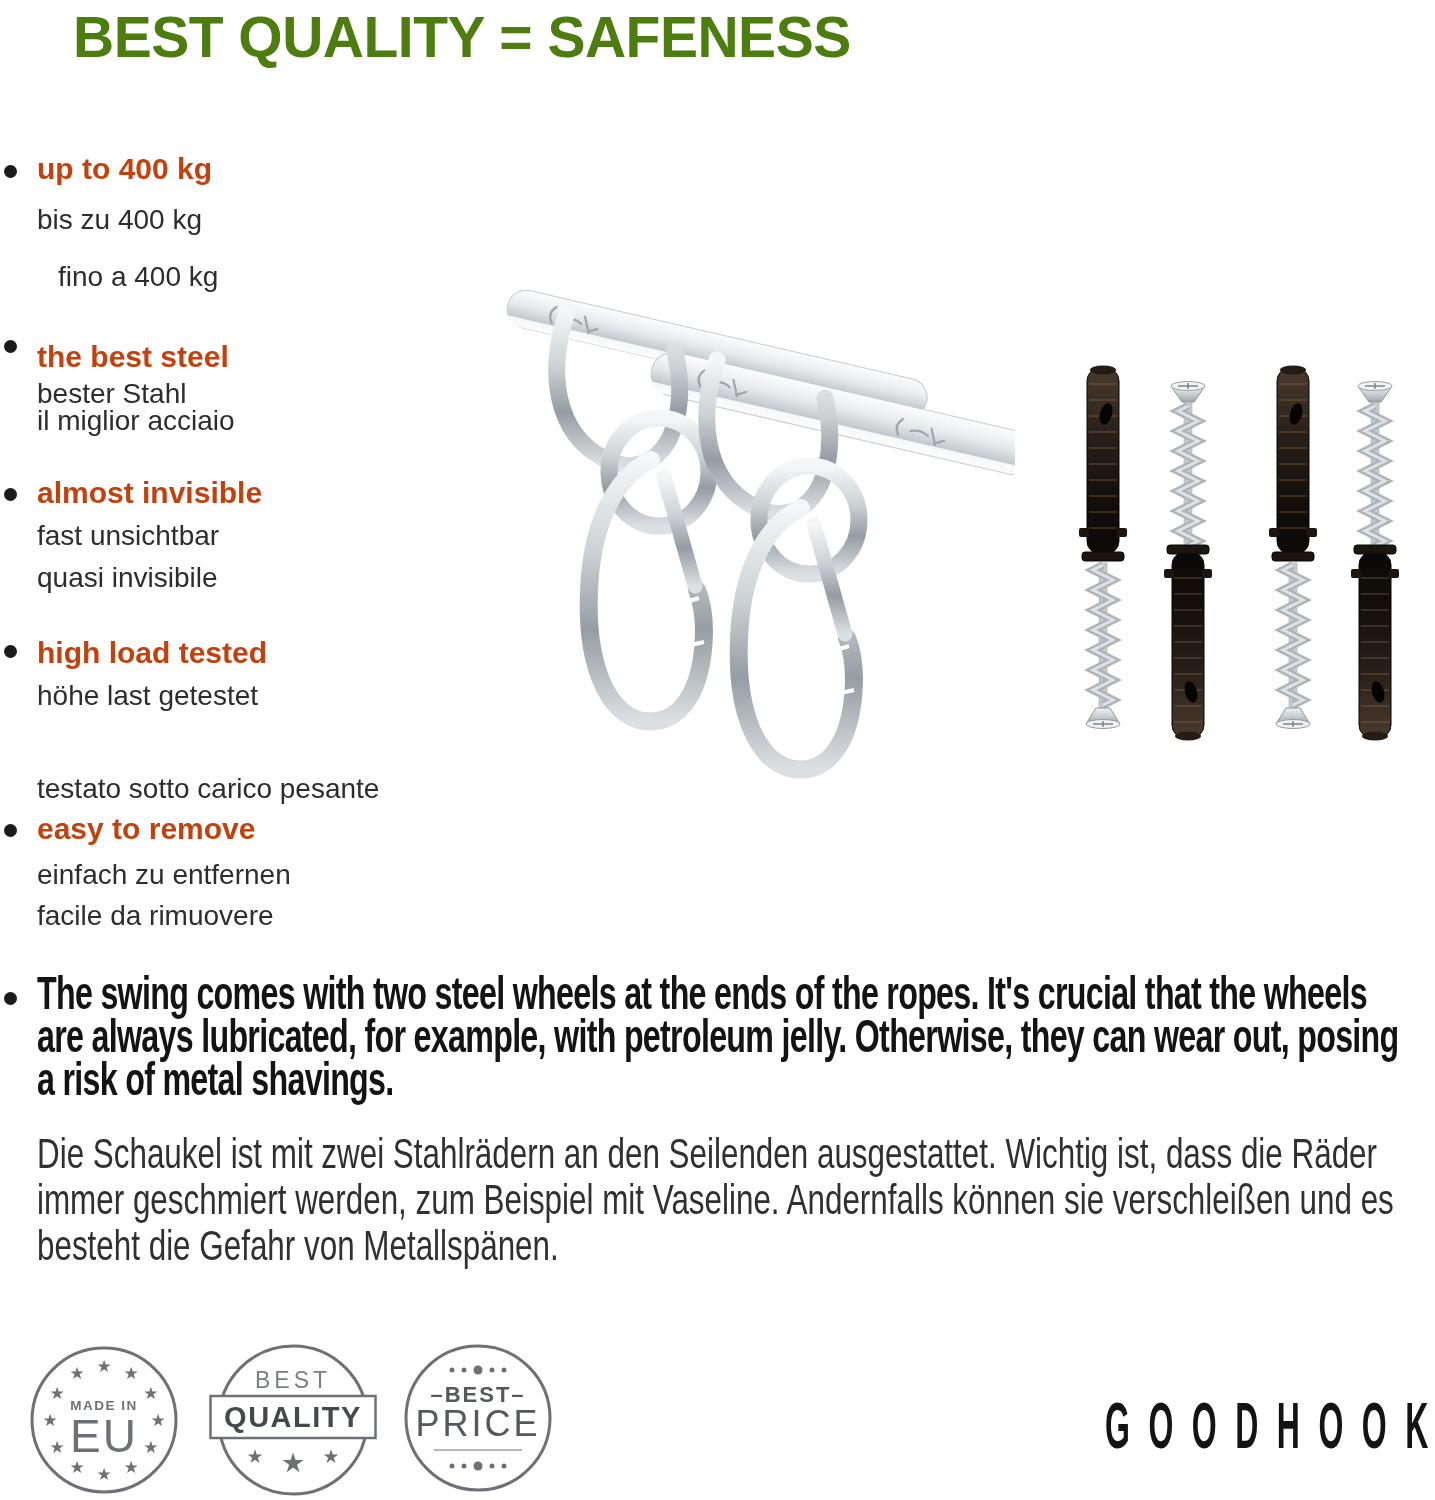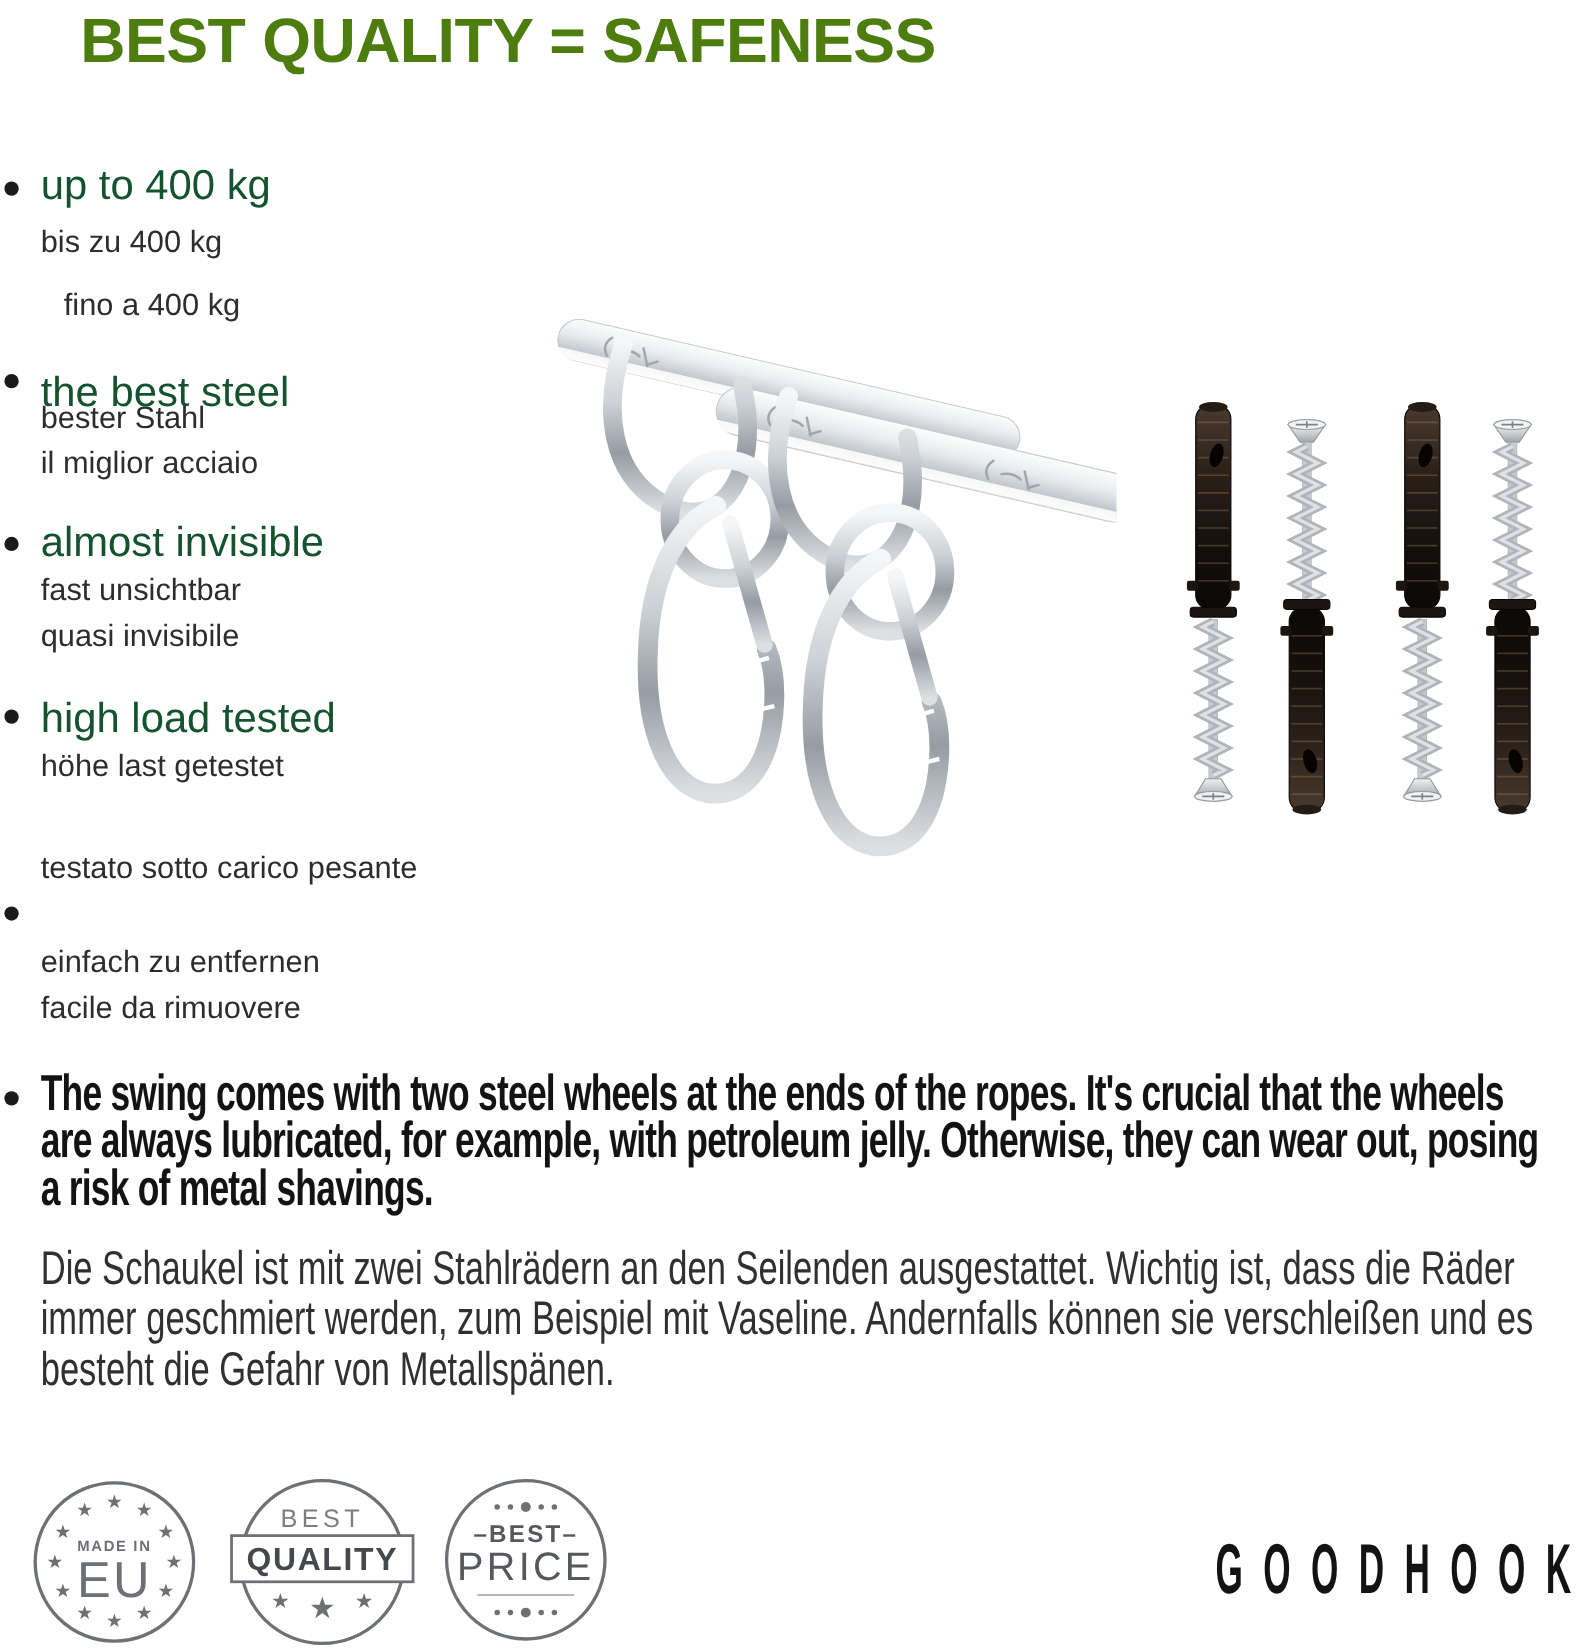--- a/index.html
+++ b/index.html
@@ -1,21 +1,21 @@
 <!DOCTYPE html>
 <html><head>
 <meta charset="utf-8">
 <style>
   html,body{margin:0;padding:0;background:#fff;}
   .canvas{position:relative;width:1435px;height:1500px;background:#fff;overflow:hidden;
           font-family:"Liberation Sans",sans-serif;color:#141414;}
   .abs{position:absolute;}
   .title{left:73px;top:4px;font-size:57px;font-weight:700;letter-spacing:-.5px;color:#4d7c0f;white-space:nowrap;}
   .dot{width:13px;height:13px;border-radius:50%;background:#1a1a1a;}
-  .b-head{font-size:38px;font-weight:400;color:#14532d;white-space:nowrap;line-height:44px;}
+  .b-head{font-size:30px;font-weight:700;color:#c2410c;white-space:nowrap;line-height:44px;}
   .b-sub{font-size:28px;font-weight:400;color:#2d2d2d;white-space:nowrap;line-height:42px;}
   .para-en{left:37px;top:972px;width:1960px;transform:scaleX(.70);transform-origin:left top;
            font-size:46px;font-weight:700;letter-spacing:-1px;line-height:43px;color:#131313;}
   .para-de{left:37px;top:1130px;width:1900px;transform:scaleX(.73);transform-origin:left top;
            font-size:43px;font-weight:400;line-height:46px;color:#303030;}
   .brand{left:1105px;top:1394px;font-size:64px;font-weight:700;letter-spacing:37px;
          transform:scaleX(.5);transform-origin:left top;white-space:nowrap;color:#131313;line-height:64px;}
   svg{display:block;}
   svg text{font-family:"Liberation Sans",sans-serif;}
   svg text.star{font-family:"DejaVu Sans",sans-serif;}
@@ -29,34 +29,35 @@
 
   <span class="abs dot" style="left:4px;top:165px;"></span>
   <div class="abs" style="left:37px;top:147px;">
     <div class="b-head">up to 400 kg</div>
   </div>
   <div class="abs b-sub" style="left:37px;top:199px;">bis zu 400 kg</div>
   <div class="abs b-sub" style="left:37px;top:256px;margin-left:21px;">fino a 400 kg</div>
 
   <span class="abs dot" style="left:4px;top:340px;"></span>
   <div class="abs b-head" style="left:37px;top:311px;margin-top:24px;">the best steel</div>
-  <div class="abs b-sub" style="left:37px;top:359px;">bester Stahl</div>
+  <div class="abs b-sub" style="left:37px;top:373px;">bester Stahl</div>
   <div class="abs b-sub" style="left:37px;top:400px;">il miglior acciaio</div>
 
   <span class="abs dot" style="left:4px;top:488px;"></span>
   <div class="abs b-sub" style="left:37px;top:515px;">fast unsichtbar</div>
   <div class="abs b-head" style="left:37px;top:471px;">almost invisible</div>
   <div class="abs b-sub" style="left:37px;top:557px;">quasi invisibile</div>
 
   <span class="abs dot" style="left:4px;top:645px;"></span>
   <div class="abs b-head" style="left:37px;top:631px;">high load tested</div>
   <div class="abs b-sub" style="left:37px;top:675px;">höhe last getestet</div>
   <div class="abs b-sub" style="left:37px;top:721px;margin-top:47px;">testato sotto carico pesante</div>
 
   <span class="abs dot" style="left:4px;top:824px;"></span>
+  <div class="abs b-head" style="left:37px;top:807px;">easy to remove</div>
   <div class="abs b-sub" style="left:37px;top:854px;">einfach zu entfernen</div>
   <div class="abs b-sub" style="left:37px;top:895px;text-align:center;">facile da rimuovere</div>
 
   <svg class="abs" style="left:455px;top:262px;" width="560" height="520" viewBox="0 0 560 520" aria-hidden="true">
     <defs>
       <linearGradient id="plateGrad" x1="0" y1="0" x2="0" y2="1">
         <stop offset="0" stop-color="#fcfdfd"></stop>
           <stop offset=".4" stop-color="#e8ebed"></stop>
         <stop offset=".78" stop-color="#c0c6cb"></stop>
           <stop offset="1" stop-color="#edeff1"></stop>

